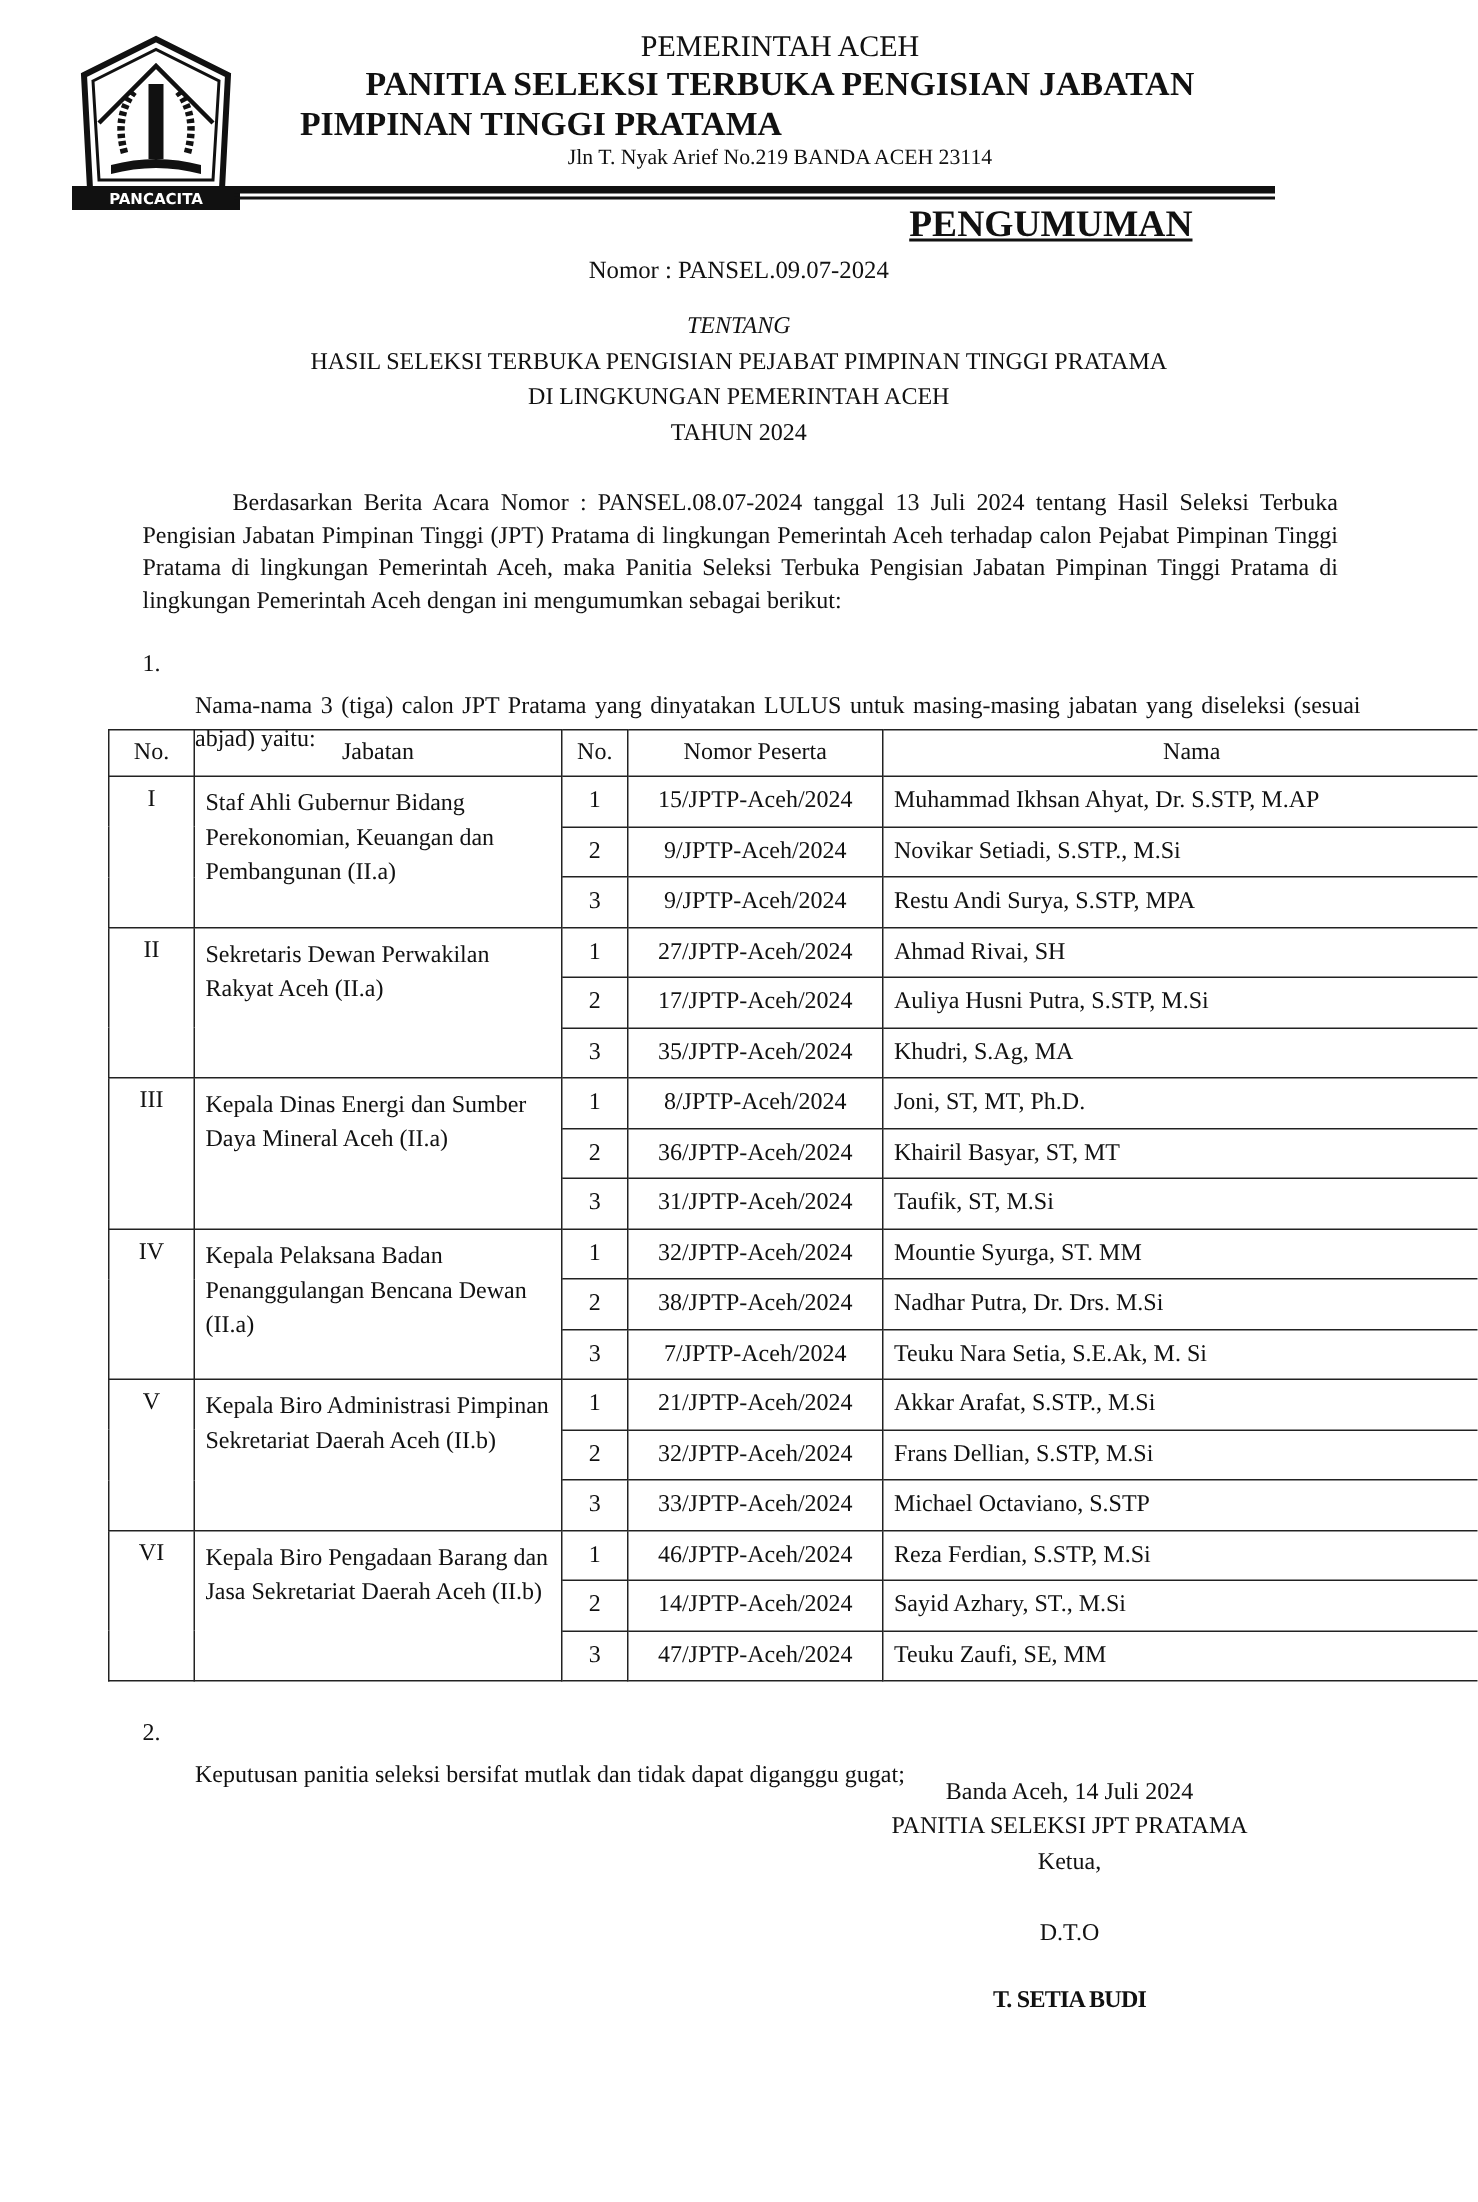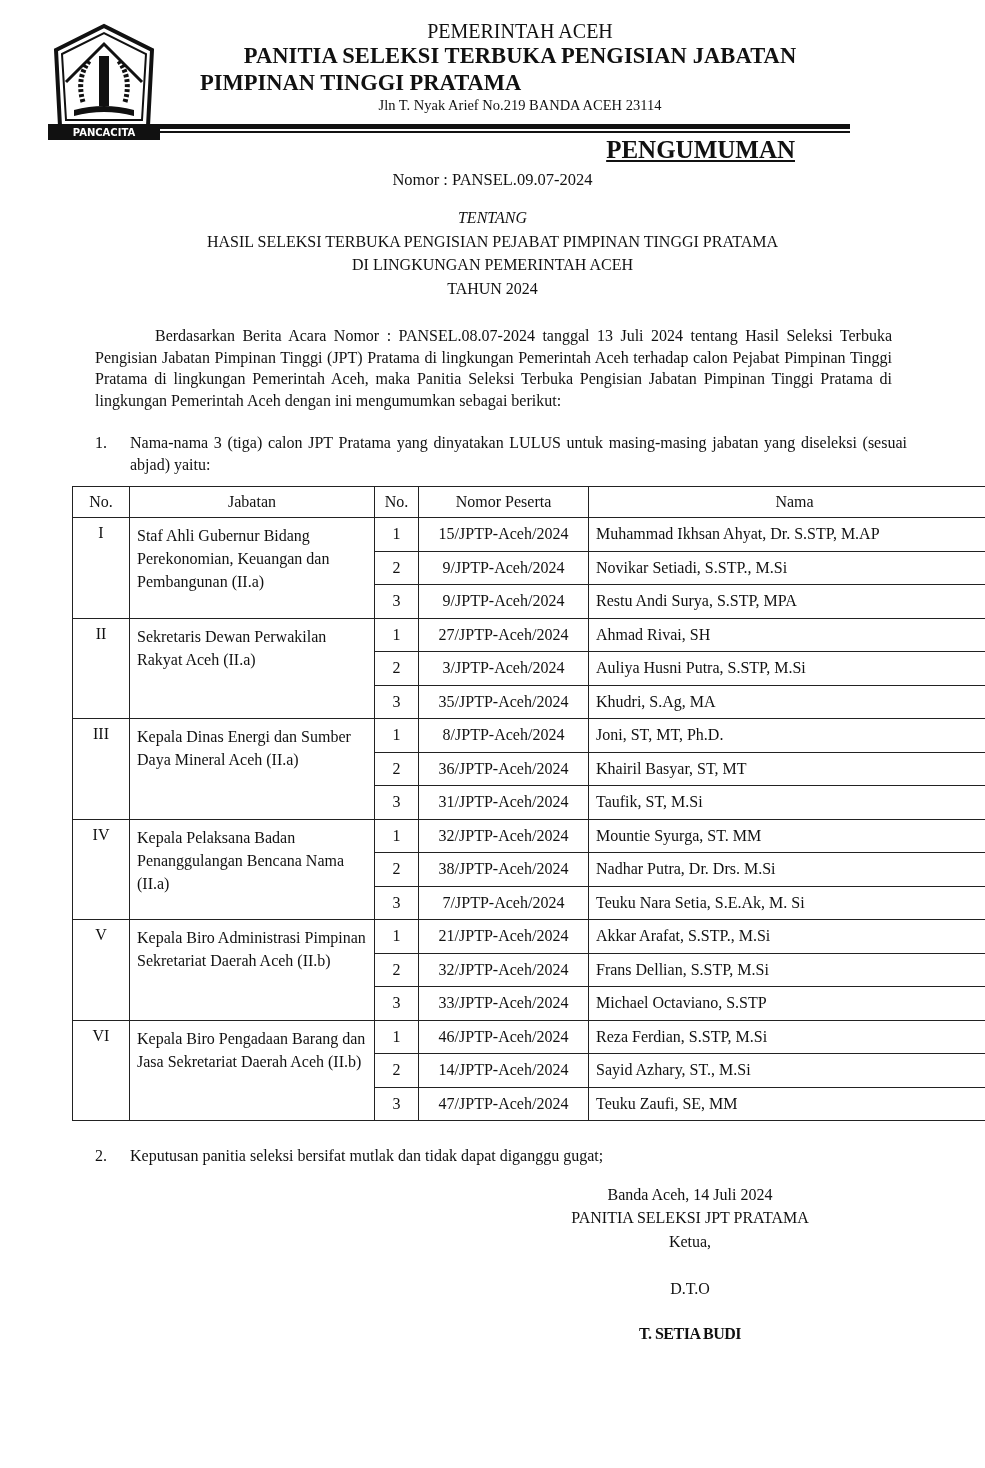--- a/index.html
+++ b/index.html
@@ -11,28 +11,28 @@
   .kop-line3 { left:200px; width:640px; top:70px; text-align:left; font-size:22.5px; font-weight:bold; }
   .kop-line4 { left:250px; width:540px; top:97px; text-align:center; font-size:14.5px; }
   .rule-thick { left:156px; top:124px; width:694px; height:5px; background:#111; }
   .rule-thin { left:156px; top:131px; width:694px; height:1.5px; background:#111; }
   .title { left:200px; width:595px; top:136px; text-align:right; font-size:25px; font-weight:bold; text-decoration:underline; }
   .center-line { left:100px; width:785px; text-align:center; font-size:16px; }
   .para { left:95px; width:797px; top:325px; font-size:16px; line-height:21.5px; text-align:justify; }
   .para .indent { display:inline-block; width:60px; }
   .item { left:95px; width:812px; font-size:16px; line-height:22px; }
   .item .num { position:absolute; left:0; top:0; width:30px; }
-  .item .txt { margin-left:35px; text-align:justify; }
+  .item .txt { margin-left:35px; text-align:justify;margin-top:28px; }
   table.res { position:absolute; left:72px; top:486px; width:929px; border-collapse:collapse; font-size:16px; }
   table.res th, table.res td { border:1.3px solid #222; padding:0 7px; height:32.5px; }
   table.res th { font-weight:normal; text-align:center; height:30px; }
   table.res td.c { text-align:center; }
   table.res td.jab { vertical-align:top; padding-top:6px; line-height:23px; }
   table.res td.rom { vertical-align:top; padding-top:6px; text-align:center; }
-  .sig { left:540px; width:300px; text-align:center; font-size:16px; }
+  .sig { left:563px; width:300px; text-align:center; font-size:16px; }
 </style>
 </head>
 <body>
 
 <div class="abs logo">
   <svg width="112" height="118" viewBox="0 0 112 118">
     <path d="M8 28 L56 4 L104 28 L100 104 L12 104 Z" fill="#fff" stroke="#111" stroke-width="4"></path>
     <path d="M14 32 L56 11 L98 32 L94 98 L18 98 Z" fill="none" stroke="#111" stroke-width="2"></path>
     <path d="M18 60 L56 22 L94 60" fill="none" stroke="#111" stroke-width="3"></path>
     <rect x="51" y="34" width="10" height="50" fill="#111"></rect>
@@ -94,21 +94,21 @@
       </tr>
       <tr>
         <td rowspan="3" class="rom">II</td>
         <td rowspan="3" class="jab">Sekretaris Dewan Perwakilan Rakyat Aceh (II.a)</td>
         <td class="c">1</td>
         <td class="c">27/JPTP-Aceh/2024</td>
         <td>Ahmad Rivai, SH</td>
       </tr>
       <tr>
         <td class="c">2</td>
-        <td class="c">3/JPTP-Aceh/2024</td>
+        <td class="c">17/JPTP-Aceh/2024</td>
         <td>Auliya Husni Putra, S.STP, M.Si</td>
       </tr>
       <tr>
         <td class="c">3</td>
         <td class="c">35/JPTP-Aceh/2024</td>
         <td>Khudri, S.Ag, MA</td>
       </tr>
       <tr>
         <td rowspan="3" class="rom">III</td>
         <td rowspan="3" class="jab">Kepala Dinas Energi dan Sumber Daya Mineral Aceh (II.a)</td>
@@ -121,21 +121,21 @@
         <td class="c">36/JPTP-Aceh/2024</td>
         <td>Khairil Basyar, ST, MT</td>
       </tr>
       <tr>
         <td class="c">3</td>
         <td class="c">31/JPTP-Aceh/2024</td>
         <td>Taufik, ST, M.Si</td>
       </tr>
       <tr>
         <td rowspan="3" class="rom">IV</td>
-        <td rowspan="3" class="jab">Kepala Pelaksana Badan Penanggulangan Bencana Nama (II.a)</td>
+        <td rowspan="3" class="jab">Kepala Pelaksana Badan Penanggulangan Bencana Dewan (II.a)</td>
         <td class="c">1</td>
         <td class="c">32/JPTP-Aceh/2024</td>
         <td>Mountie Syurga, ST. MM</td>
       </tr>
       <tr>
         <td class="c">2</td>
         <td class="c">38/JPTP-Aceh/2024</td>
         <td>Nadhar Putra, Dr. Drs. M.Si</td>
       </tr>
       <tr>

